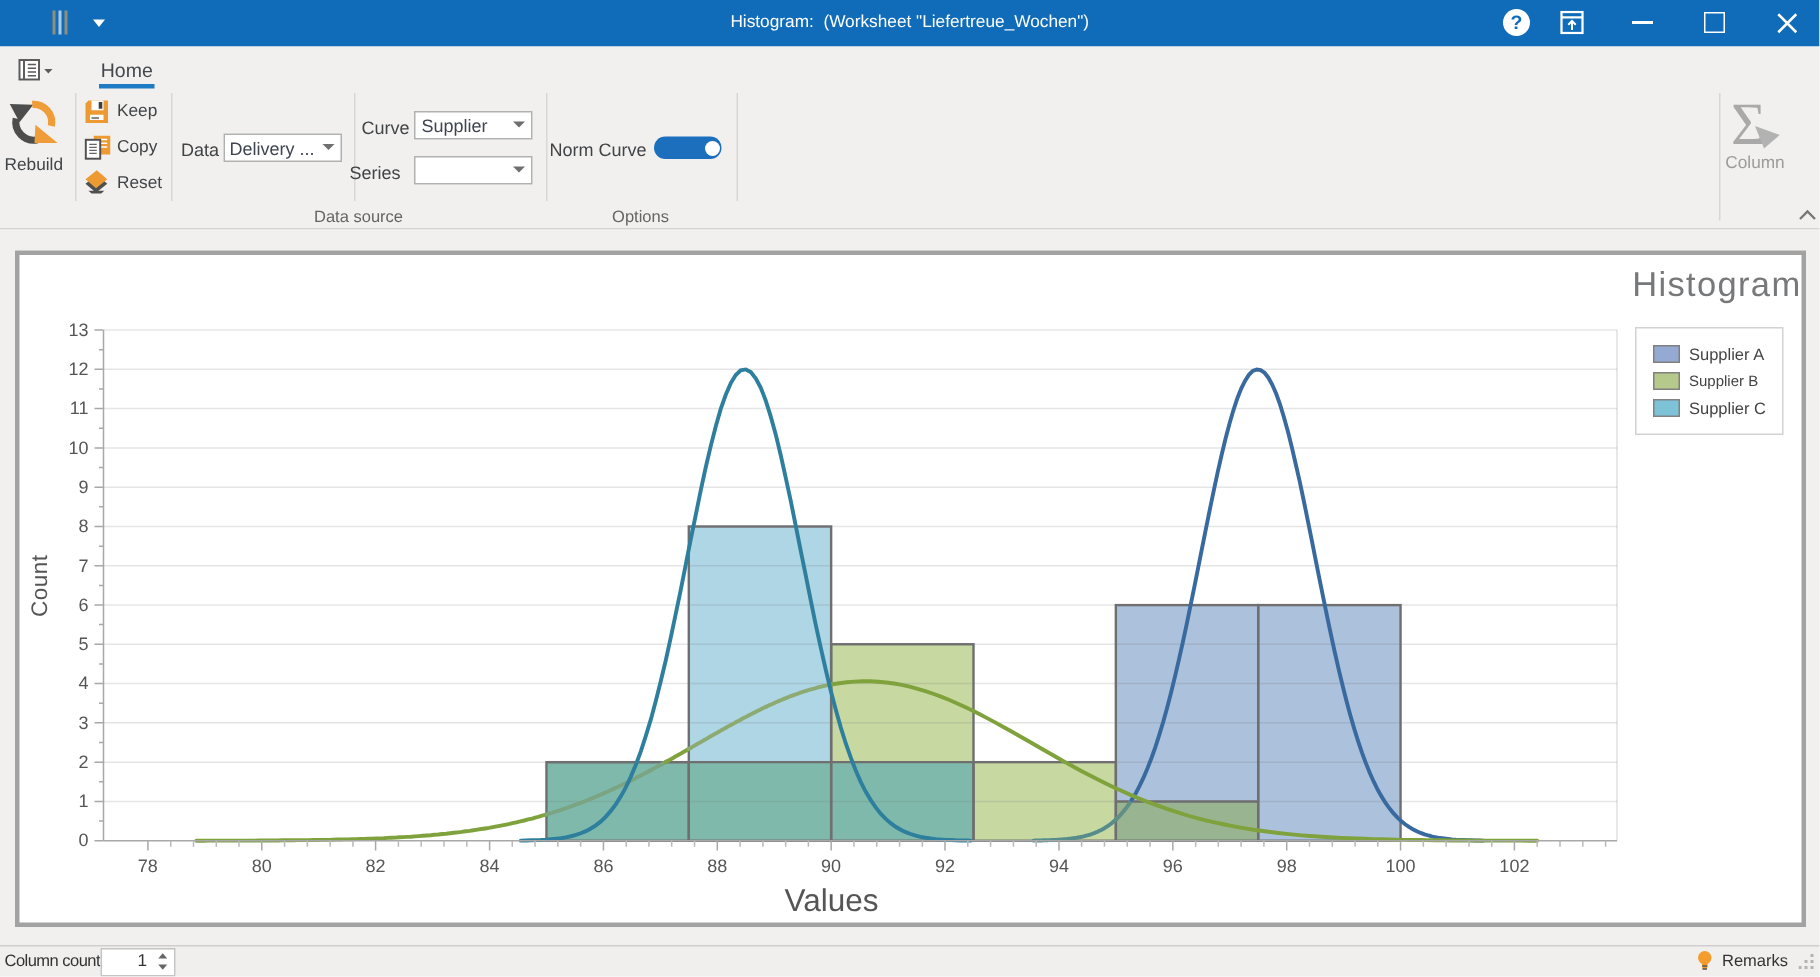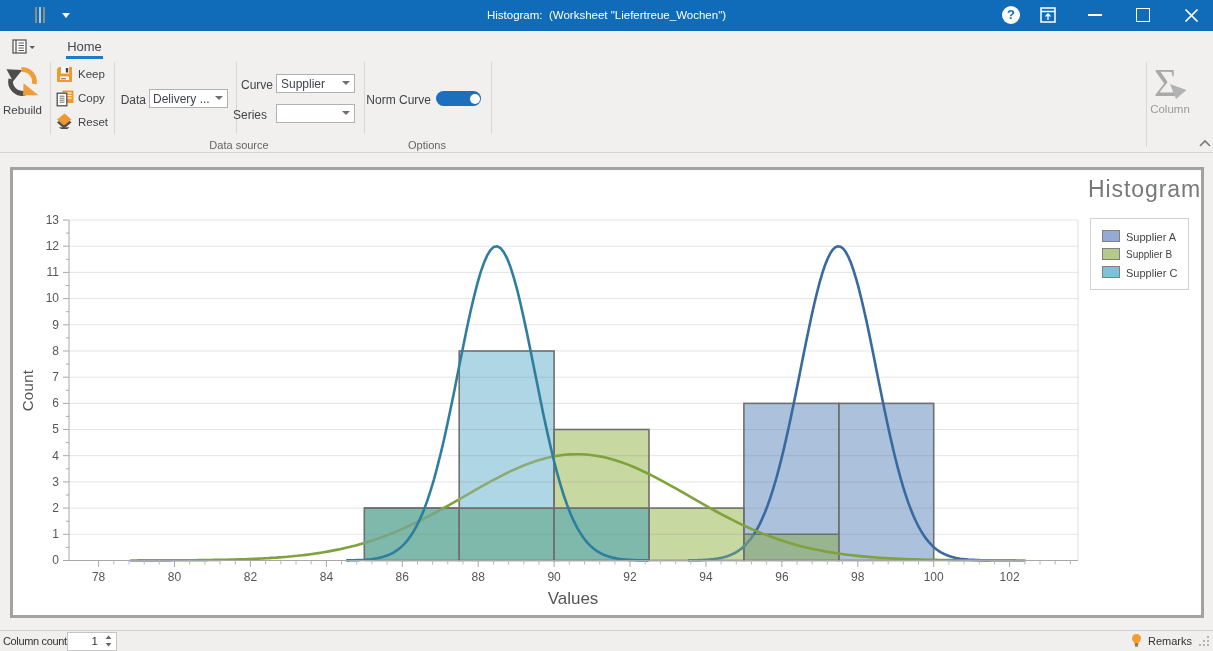--- a/index.html
+++ b/index.html
@@ -276,21 +276,21 @@
 <line x1="981.5" y1="390.5" x2="981.5" y2="394.5" stroke="#b9b9b9" stroke-width="1"></line>
 <line x1="996.6" y1="390.5" x2="996.6" y2="397.0" stroke="#a8a8a8" stroke-width="1"></line>
 <text x="996.6" y="411.0" font-size="12" fill="#565656" text-anchor="middle">102</text>
 <line x1="1011.8" y1="390.5" x2="1011.8" y2="394.5" stroke="#b9b9b9" stroke-width="1"></line>
 <line x1="1027.0" y1="390.5" x2="1027.0" y2="394.5" stroke="#b9b9b9" stroke-width="1"></line>
 <line x1="1042.2" y1="390.5" x2="1042.2" y2="394.5" stroke="#b9b9b9" stroke-width="1"></line>
 <line x1="1057.4" y1="390.5" x2="1057.4" y2="394.5" stroke="#b9b9b9" stroke-width="1"></line>
 </svg>
 
 <div class="abs" style="left:-23px;top:382px;width:100px;height:17px;text-align:center;color:#555;font-size:15px;letter-spacing:0.3px;transform:rotate(-90deg);">Count</div>
-<div class="abs" style="left:523px;top:589px;width:100px;text-align:center;color:#555;font-size:17px;">Values</div>
+<div class="abs" style="left:523px;top:589px;width:100px;color:#555;font-size:21px;">Values</div>
 
 <div class="abs" style="left:1090px;top:218px;width:99px;height:72px;background:#fff;border:1px solid #d2d2d2;"></div>
 <div class="abs" style="left:1102px;top:230px;width:18px;height:12px;background:#94aad2;border:1px solid #808080;"></div>
 <div class="abs" style="left:1126px;top:230.5px;color:#444;font-size:11px;">Supplier A</div>
 <div class="abs" style="left:1102px;top:248px;width:18px;height:12px;background:#b5c98b;border:1px solid #808080;"></div>
 <div class="abs" style="left:1126px;top:248.5px;color:#444;font-size:10px;">Supplier B</div>
 <div class="abs" style="left:1102px;top:266px;width:18px;height:12px;background:#7dc3d8;border:1px solid #808080;"></div>
 <div class="abs" style="left:1126px;top:266.5px;color:#444;font-size:11px;">Supplier C</div>
 
 <div class="abs" style="left:0;top:630px;width:1213px;height:21px;background:#f0efee;border-top:1px solid #d0cecd;"></div>

